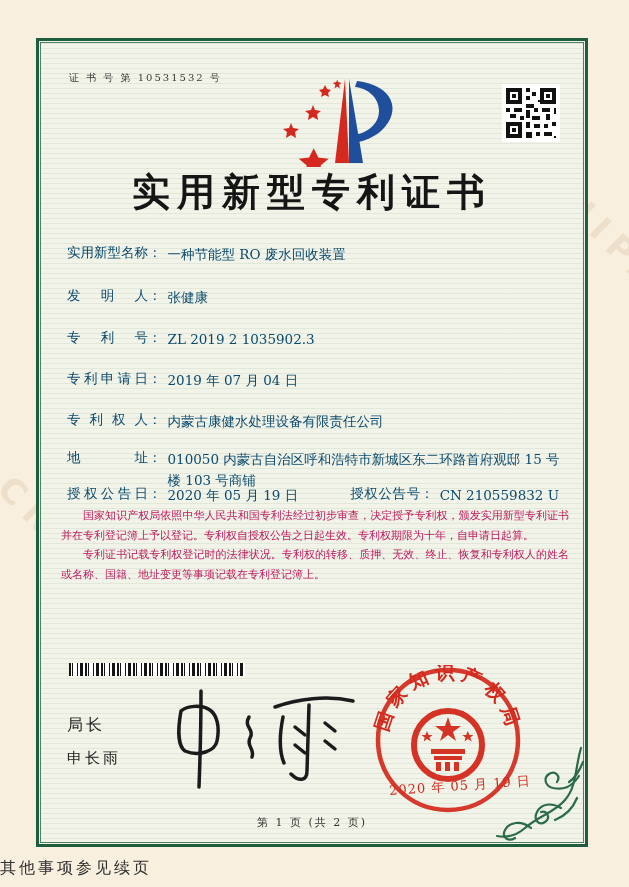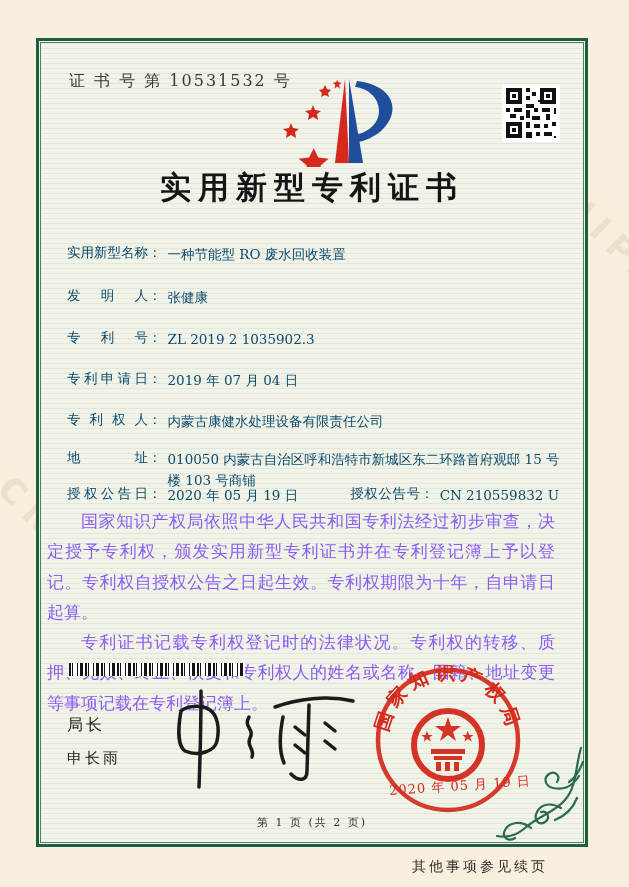--- a/index.html
+++ b/index.html
@@ -19,56 +19,56 @@
     position:absolute;left:36px;top:38px;width:552px;height:809px;
     border:3px solid #1e5e3e;background:#f2f4e9;
     box-sizing:border-box;
   }
   .frame-line{position:absolute;inset:1px;border:1px solid #4d7f61;pointer-events:none;}
   .guilloche{
     position:absolute;inset:2px;pointer-events:none;
     background:repeating-linear-gradient(180deg,rgba(164,190,165,0.22) 0 1px,transparent 1px 5px);
   }
   .content{position:absolute;inset:0;}
-  .cert-no{position:absolute;left:30px;top:30px;font-size:16px;letter-spacing:2px;color:#3a3a3a;}
+  .cert-no{position:absolute;left:30px;top:30px;font-size:10px;letter-spacing:2px;color:#3a3a3a;}
   .logo{position:absolute;left:222px;top:34px;width:156px;height:92px;}
   .qr{position:absolute;left:463px;top:43px;width:58px;height:58px;background:#fff;}
   .title{
     position:absolute;left:0;top:126px;width:100%;text-align:center;
-    font-size:31px;font-weight:bold;letter-spacing:7px;color:#151515;
+    font-size:38px;font-weight:bold;letter-spacing:7px;color:#151515;
   }
   .field-row{position:absolute;left:28px;font-size:13.5px;display:flex;color:#0c4a6e;}
   .field-label{display:inline-block;width:81px;text-align:justify;text-align-last:justify;flex:none;}
   .field-colon{flex:none;}
   .field-value{margin-left:6px;width:400px;line-height:1.55;}
   .dual .field-value{width:auto;}
   .dual-second{margin-left:52px;display:flex;}
   .dual-second .field-label{width:70px;}
   .paragraphs{
-    position:absolute;left:8px;top:465px;width:508px;
-    font-size:17px;line-height:1.78;text-align:justify;color:#8b5cf6;
+    position:absolute;left:22px;top:465px;width:508px;
+    font-size:11px;line-height:1.78;text-align:justify;color:#be185d;
   }
   .paragraphs p{margin:0;text-indent:2em;}
   .barcode{
     position:absolute;left:30px;top:622px;width:176px;height:13px;
     background:repeating-linear-gradient(90deg,#151515 0 2px,#fdfdfd 2px 3px,#151515 3px 4px,#fdfdfd 4px 8px,#151515 8px 9px,#fdfdfd 9px 11px,#151515 11px 14px,#fdfdfd 14px 16px);
   }
   .signer-title{position:absolute;left:28px;top:674px;font-size:16px;letter-spacing:3px;color:#222;}
   .signer-name{position:absolute;left:28px;top:708px;font-size:15px;letter-spacing:3px;color:#222;}
   .signature{position:absolute;left:118px;top:640px;width:230px;height:112px;}
   .seal{position:absolute;left:334px;top:624px;width:150px;height:150px;}
   .seal-date{
     position:absolute;left:346px;top:736px;width:150px;text-align:center;
     font-size:13px;color:#d4291c;transform:rotate(-4deg);letter-spacing:1px;white-space:nowrap;
   }
   .page-info{position:absolute;left:0;top:774px;width:100%;text-align:center;font-size:11px;letter-spacing:2px;color:#333;}
   .corner-ornament{position:absolute;right:-2px;bottom:-2px;width:96px;height:118px;}
   .continuation{
-    position:absolute;left:0;top:858px;width:548px;text-align:right;
-    font-size:14px;letter-spacing:3px;color:#2f2f2f;
+    position:absolute;left:0;top:858px;width:548px;text-align:left;
+    font-size:16px;letter-spacing:3px;color:#2f2f2f;
   }
 </style>
 </head>
 <body>
 
 <div class="watermark" style="left:40px;top:90px;">CNIPA</div>
 <div class="watermark" style="left:520px;top:210px;">CNIPA</div>
 <div class="watermark" style="left:-20px;top:520px;">CNIPA</div>
 <div class="watermark" style="left:240px;top:560px;">CNIPA</div>
 

